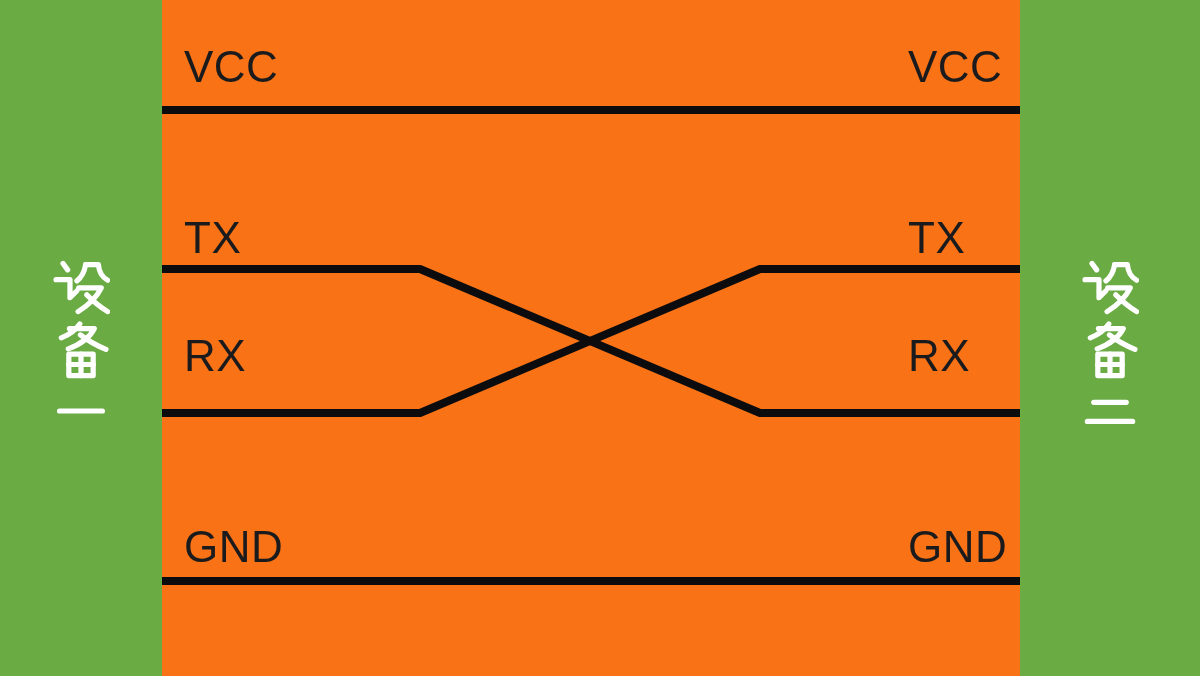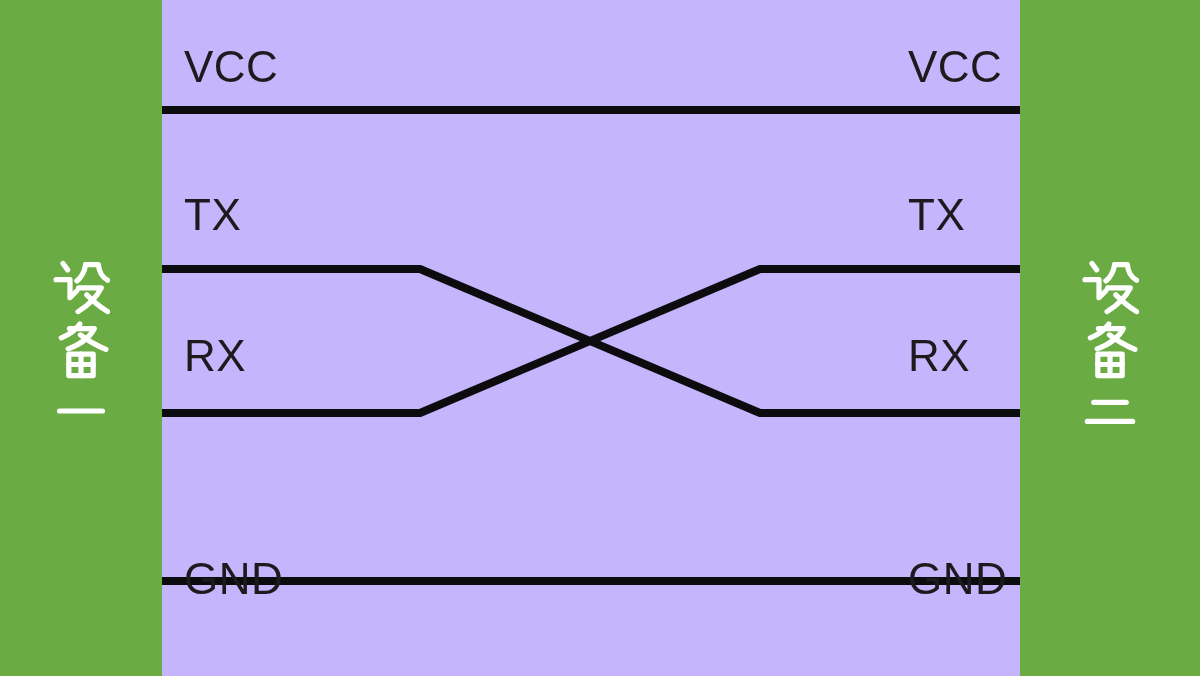--- a/index.html
+++ b/index.html
@@ -1,20 +1,20 @@
 <!DOCTYPE html>
 <html><head>
 <meta charset="utf-8">
 <style>
   html, body { margin: 0; padding: 0; }
   .stage {
     position: relative;
     width: 1200px;
     height: 676px;
-    background: #c4b5fd;
+    background: #f97316;
     overflow: hidden;
     font-family: "Liberation Sans", sans-serif;
   }
   .device-bar {
     position: absolute;
     top: 0;
     height: 676px;
     background: #6aab44;
     display: flex;
     flex-direction: column;
@@ -61,23 +61,23 @@
     font-size: 44px;
     line-height: 44px;
     font-weight: 400;
     letter-spacing: 0.5px;
     color: #1b1b1d;
     white-space: nowrap;
   }
   .pin-label.l { left: 184px; }
   .pin-label.r { left: 908px; }
   .row-vcc { top: 45px; }
-  .row-tx  { top: 193px; }
+  .row-tx  { top: 216px; }
   .row-rx  { top: 334px; }
-  .row-gnd { top: 525px; margin-top: 32px; }
+  .row-gnd { top: 525px; }
 </style>
 </head>
 <body>
 
 <div class="stage">
 
   <svg class="wires" viewBox="0 0 1200 676" aria-hidden="true">
     <path d="M162 110 H1020"></path>
     <path d="M162 269 H420 L760 413 H1020"></path>
     <path d="M162 413 H420 L760 269 H1020"></path>

